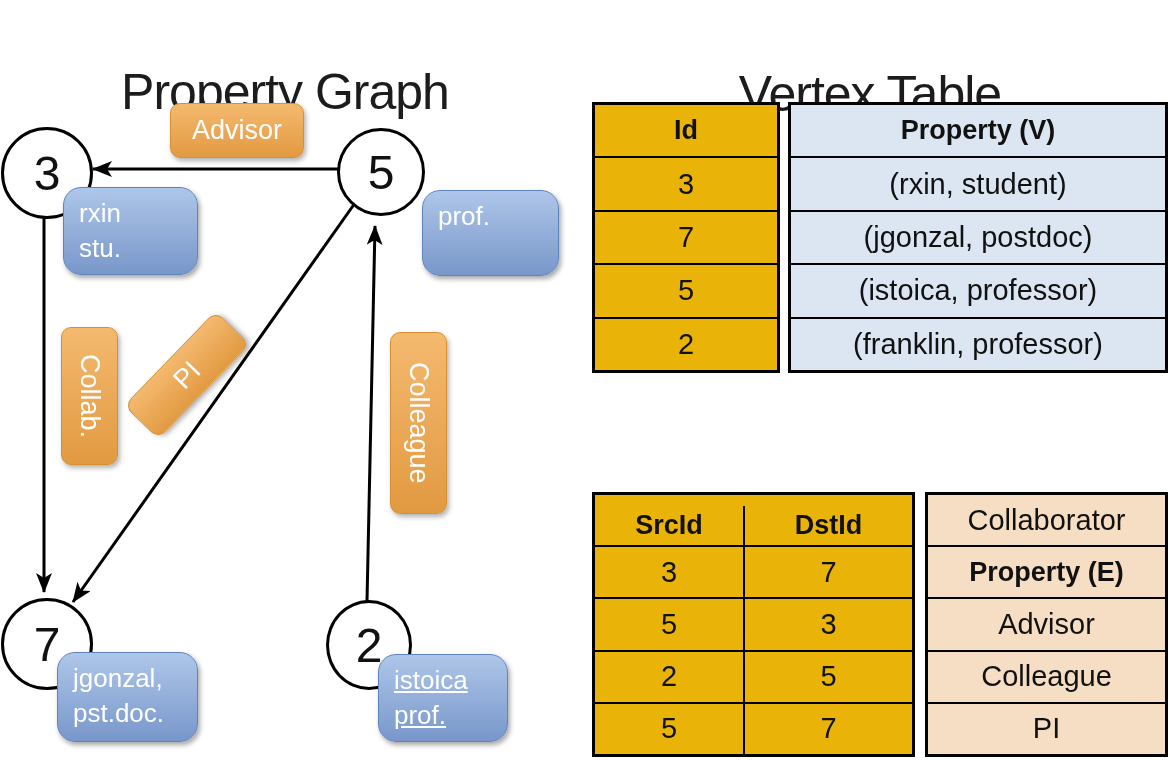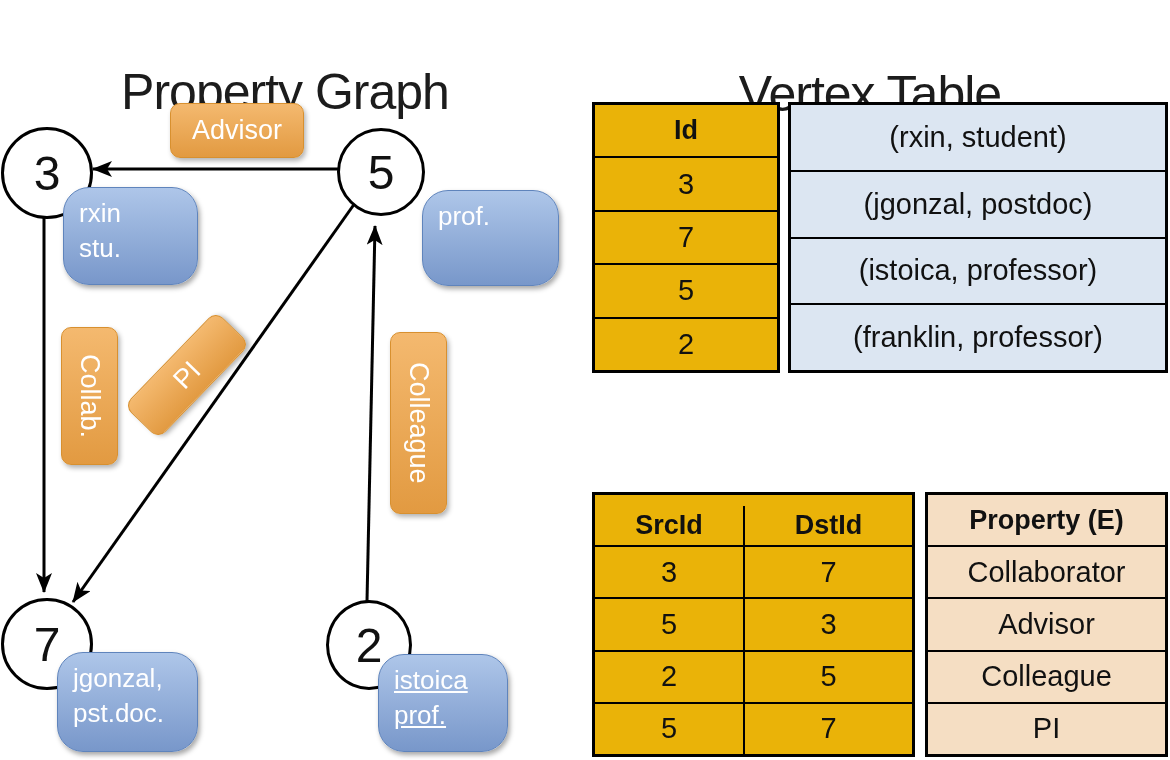--- a/index.html
+++ b/index.html
@@ -12,24 +12,24 @@
     color:#1c1c1c; white-space:nowrap;margin-top:47px;
   }
   
   .graph-svg { position:absolute; left:0; top:0; }
   .gnode {
     position:absolute; background:#fff; border:3px solid #000; border-radius:50%;
     display:flex; align-items:center; justify-content:center;
     font-size:48px; color:#111;
   }
   .vbox {
-    position:absolute; border-radius:26px; color:#fff;
+    position:absolute; border-radius:18px; color:#fff;
     background:linear-gradient(var(--vertex-label-fill-top,#AEC6E9), var(--vertex-label-fill-bottom,#7897CA));
     border:1px solid #5F84BC; box-shadow:2px 3px 5px rgba(0,0,0,0.35);
-    font-size:26px; line-height:1.35; padding:8px 0 10px 15px;
+    font-size:26px; line-height:1.35; padding:8px 0 0 15px;
   }
   .ebox {
     position:absolute; border-radius:10px; color:#fff;
     background:linear-gradient(var(--edge-label-fill-top,#F4B96F), var(--edge-label-fill-bottom,#E29A41));
     border:1px solid #D8902F; box-shadow:2px 3px 5px rgba(0,0,0,0.3);
     display:flex; align-items:center; justify-content:center; font-size:27px;
   }
   .ebox .vtext { writing-mode:vertical-rl; }
   
   .tcol {
@@ -117,20 +117,21 @@
   <div class="big-title" style="left:585px; top:18px; width:570px;">Vertex Table</div>
 
   <div class="tcol" style="left:592px; top:102px; width:182px; height:265px;">
     <div class="cell th">Id</div>
     <div class="cell">3</div>
     <div class="cell">7</div>
     <div class="cell">5</div>
     <div class="cell">2</div>
   </div>
   <div class="tcol vfill" style="left:788px; top:102px; width:374px; height:265px;">
+    <div class="cell th">Property (V)</div>
     <div class="cell">(rxin, student)</div>
     <div class="cell">(jgonzal, postdoc)</div>
     <div class="cell">(istoica, professor)</div>
     <div class="cell">(franklin, professor)</div>
   </div>
 
 
   <div class="tcol" style="left:592px; top:492px; width:317px; height:259px;">
     <div class="erow">
       <div class="ecell src th">SrcId</div>
@@ -147,20 +148,20 @@
     <div class="erow">
       <div class="ecell src">2</div>
       <div class="ecell dst">5</div>
     </div>
     <div class="erow">
       <div class="ecell src">5</div>
       <div class="ecell dst">7</div>
     </div>
   </div>
   <div class="tcol efill" style="left:925px; top:492px; width:237px; height:259px;">
+    <div class="cell">Collaborator</div>
     <div class="cell th">Property (E)</div>
-    <div class="cell">Collaborator</div>
     <div class="cell">Advisor</div>
     <div class="cell">Colleague</div>
     <div class="cell">PI</div>
   </div>
 
 </div>
 
 </body></html>

